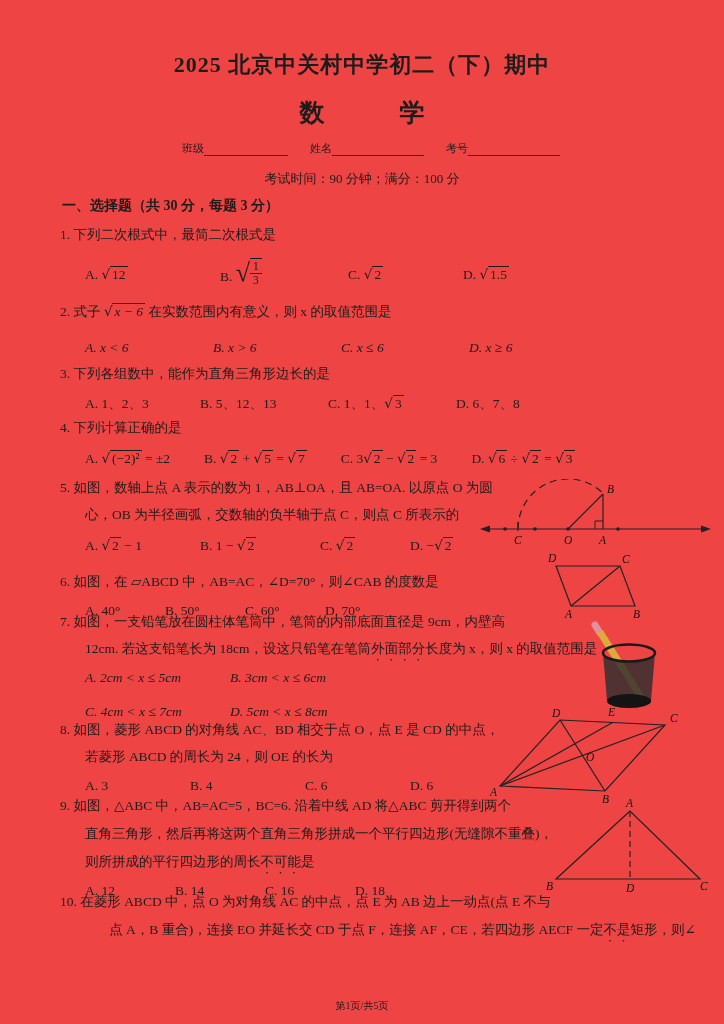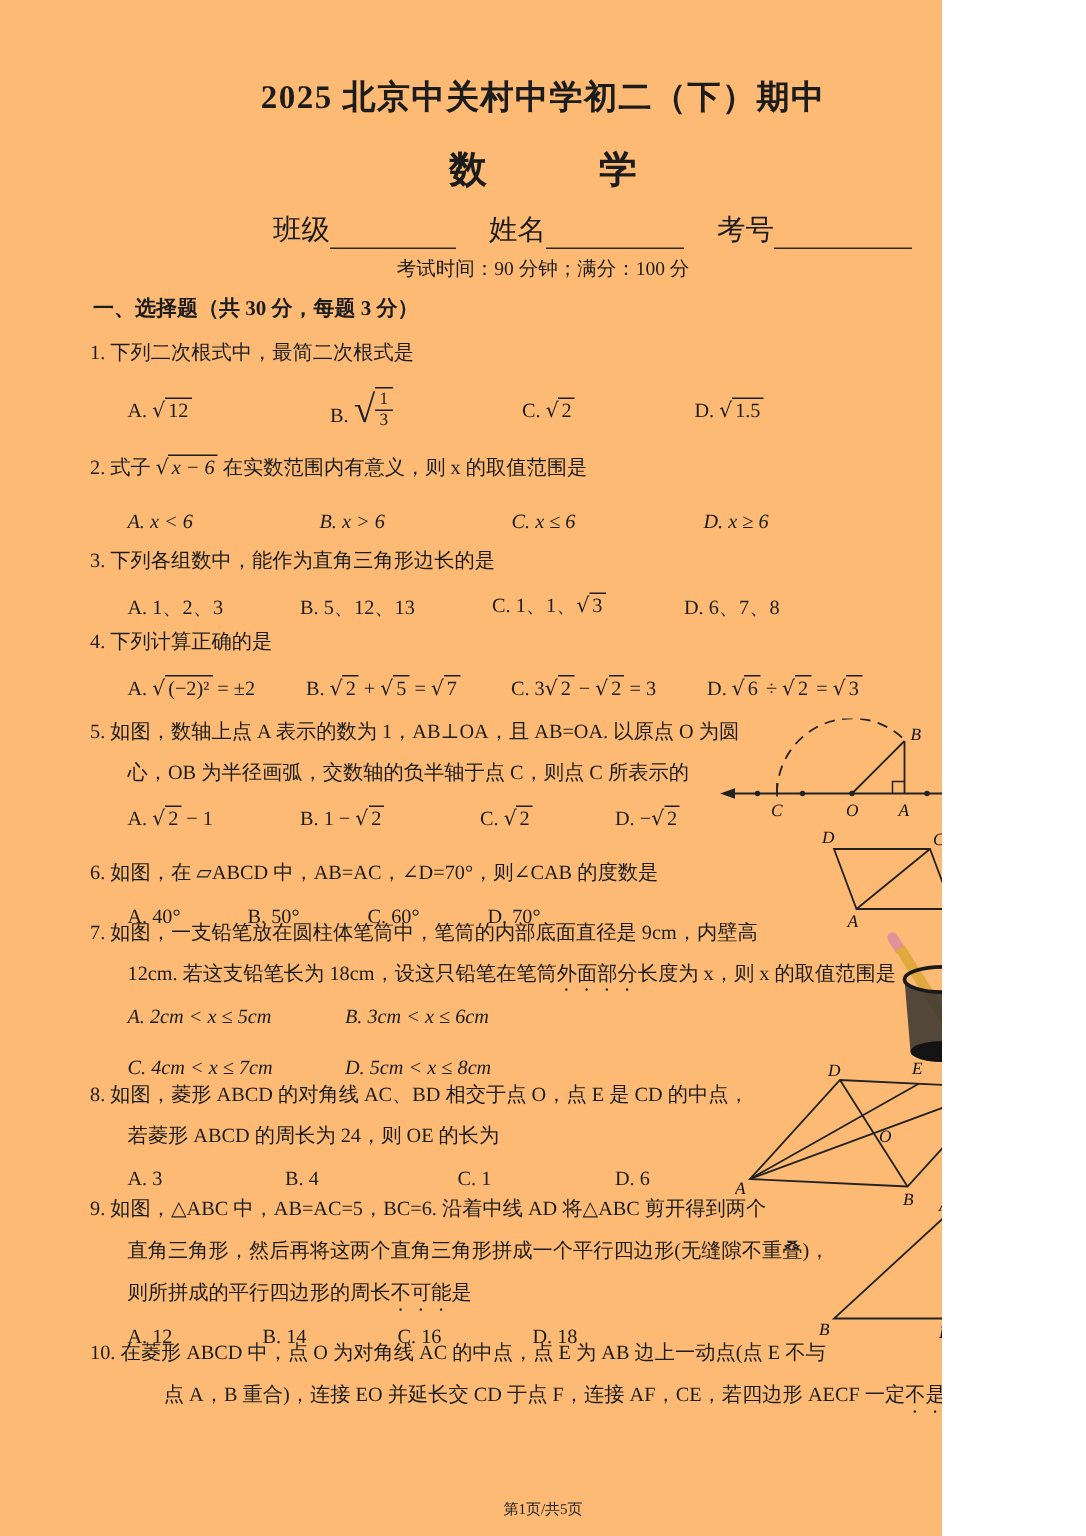--- a/index.html
+++ b/index.html
@@ -1,26 +1,26 @@
 <!DOCTYPE html>
 <html><head>
 <meta charset="utf-8">
 <style>
   html,body{margin:0;padding:0;background:#ffffff;}
   .page{
-    position:relative;width:628px;height:1024px;background:#fdba74;
+    position:relative;width:724px;height:1024px;background:#ef4444;
     font-family:"Liberation Serif","DejaVu Serif",serif;color:#1c1c1c;
     font-size:13.5px;overflow:hidden;
   }
   .abs{position:absolute;}
   .center{left:0;width:724px;text-align:center;}
   .title{font-size:22px;font-weight:bold;letter-spacing:1px;}
   .subject{font-size:25px;font-weight:bold;white-space:pre;}
   .fields{display:flex;align-items:flex-end;}
-  .fields .flabel{font-size:19px;}
+  .fields .flabel{font-size:11px;}
   .blank{display:inline-block;border-bottom:1.2px solid #2a2a2a;height:15px;}
   .examinfo{font-size:13px;}
   .secthead{font-weight:bold;font-size:14px;}
   .q{line-height:27px;}
   .qline{display:block;height:27px;white-space:nowrap;}
   .indent{margin-left:25px;}
   .optrow{display:flex;margin-left:25px;align-items:center;white-space:nowrap;}
   .opt{display:inline-block;}
   .w80{width:80px;} .w90{width:90px;} .w105{width:105px;} .w115{width:115px;}
   .w120{width:120px;} .w128{width:128px;} .w135{width:135px;} .w145{width:145px;}
@@ -181,21 +181,21 @@
       <ellipse cx="55" cy="37" rx="26" ry="8.5" fill="none" stroke="#1a1a1a" stroke-width="2.5"></ellipse>
     </g>
   </svg>
 
   <div class="abs q" style="left:60px;top:716px;width:440px;">
     <span class="qline">8. 如图，菱形 ABCD 的对角线 AC、BD 相交于点 O，点 E 是 CD 的中点，</span>
     <span class="qline indent">若菱形 ABCD 的周长为 24，则 OE 的长为</span>
     <div class="optrow" style="margin-top:2px;">
       <span class="opt w105">A. 3</span>
       <span class="opt w115">B. 4</span>
-      <span class="opt w105">C. 1</span>
+      <span class="opt w105">C. 6</span>
       <span class="opt">D. 6</span>
     </div>
   </div>
 
   <svg class="abs diag" style="left:490px;top:706px;" width="228" height="98" viewBox="0 0 228 98">
     <polygon class="ln" points="10,80 115,85 175,19 70,14" stroke-width="1.2"></polygon>
     <line x1="10" y1="80" x2="175" y2="19" stroke-width="1.2"></line>
     <line x1="115" y1="85" x2="70" y2="14" stroke-width="1.2"></line>
     <line x1="10" y1="80" x2="122.5" y2="16.5" stroke-width="1.2"></line>
     <text x="62" y="11">D</text>

